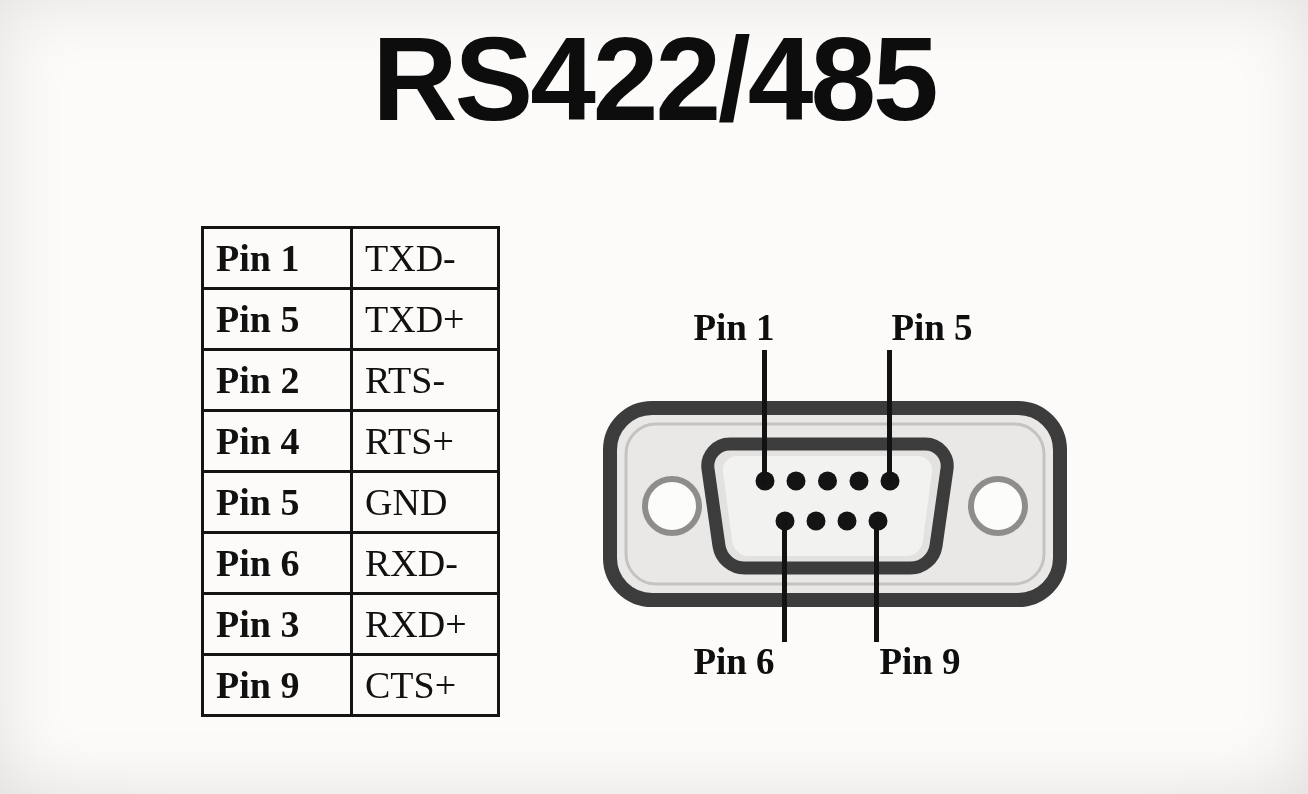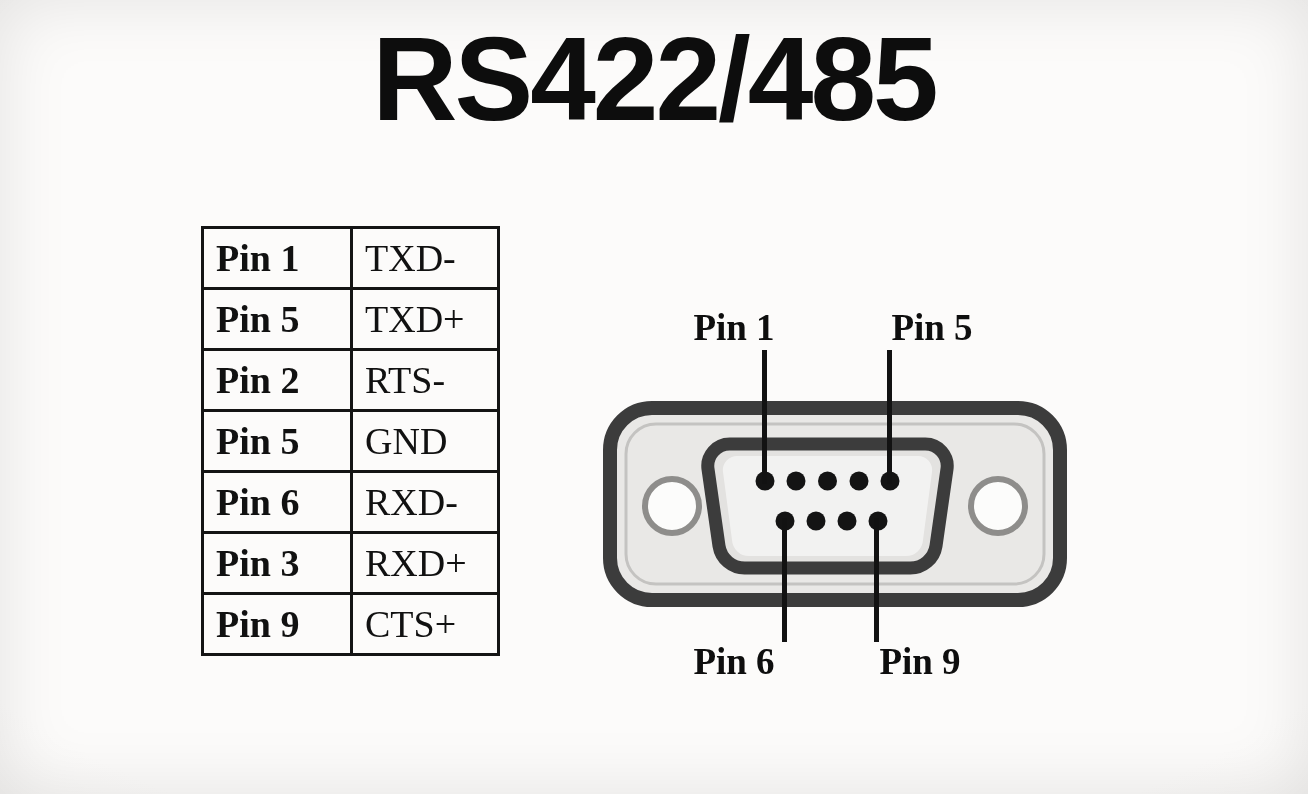--- a/index.html
+++ b/index.html
@@ -122,20 +122,24 @@
       </tr>
       <tr>
         <td class="pin-cell">Pin 5</td>
         <td class="signal-cell">TXD+</td>
       </tr>
       <tr>
         <td class="pin-cell">Pin 2</td>
         <td class="signal-cell">RTS-</td>
       </tr>
       <tr>
+        <td class="pin-cell">Pin 4</td>
+        <td class="signal-cell">RTS+</td>
+      </tr>
+      <tr>
         <td class="pin-cell">Pin 5</td>
         <td class="signal-cell">GND</td>
       </tr>
       <tr>
         <td class="pin-cell">Pin 6</td>
         <td class="signal-cell">RXD-</td>
       </tr>
       <tr>
         <td class="pin-cell">Pin 3</td>
         <td class="signal-cell">RXD+</td>

